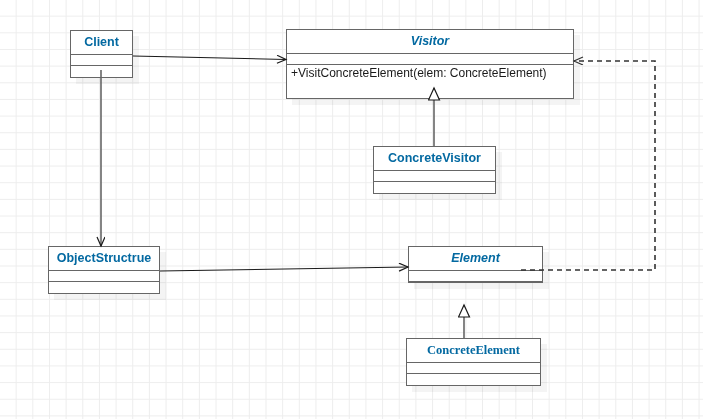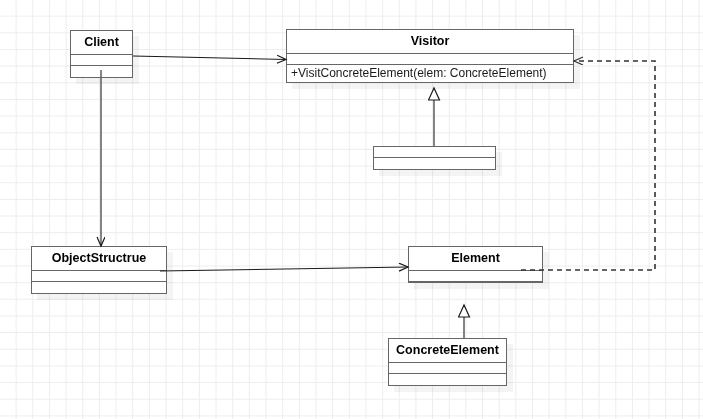--- a/index.html
+++ b/index.html
@@ -26,35 +26,36 @@
     background: #ffffff;
     border: 1.5px solid #666666;
     box-shadow: 6px 6px 0 0 rgba(0,0,0,0.045);
     z-index: 5;
   }
   .uml-name {
     box-sizing: border-box;
     text-align: center;
     font-size: 12.5px;
     font-weight: bold;
-    color: #000000;
+    color: #0369a1;
     padding: 4px 4px 5px 4px;
     line-height: 1.15;
     border-bottom: 1.5px solid #666666;
     white-space: nowrap;
   }
   .uml-name.abstract {
+    font-style: italic;
   }
   .uml-compartment {
     box-sizing: border-box;
     border-bottom: 1.5px solid #666666;
     min-height: 11px;
     font-size: 12px;
     color: #1a1a1a;
-    padding: 1px 4px 2px 4px;
+    padding: 1px 4px 18px 4px;
     white-space: nowrap;
   }
   .uml-compartment.last {
     border-bottom: none;
   }
   .uml-compartment.empty {
     height: 11px;
     padding: 0;
   }
   svg.edges {
@@ -98,36 +99,37 @@
 
   <div class="uml-class" style="left:286px; top:29px; width:288px;">
     <div class="uml-name abstract">Visitor</div>
     <div class="uml-compartment empty"></div>
     <div class="uml-compartment last">
       <span>+VisitConcreteElement(elem: ConcreteElement)</span>
     </div>
   </div>
 
   <div class="uml-class" style="left:373px; top:146px; width:123px;">
+    <div class="uml-name">ConcreteVisitor</div>
     <div class="uml-compartment empty"></div>
     <div class="uml-compartment empty last"></div>
   </div>
 
-  <div class="uml-class" style="left:31px; top:246px; width:136px;">
+  <div class="uml-class" style="left:48px; top:246px; width:112px;">
     <div class="uml-name">ObjectStructrue</div>
     <div class="uml-compartment empty"></div>
     <div class="uml-compartment empty last"></div>
   </div>
 
   <div class="uml-class" style="left:408px; top:246px; width:135px;">
     <div class="uml-name abstract">Element</div>
     <div class="uml-compartment empty"></div>
   </div>
 
-  <div class="uml-class" style="left:388px; top:338px; width:119px;">
+  <div class="uml-class" style="left:406px; top:338px; width:135px;font-family:Liberation Serif, serif;">
     <div class="uml-name">ConcreteElement</div>
     <div class="uml-compartment empty"></div>
     <div class="uml-compartment empty last"></div>
   </div>
 
   <svg class="edges" viewBox="0 0 703 419">
 
     <g>
       <line x1="133" y1="56" x2="286" y2="59.5" stroke="#1a1a1a" stroke-width="1.1" marker-end="url(#openArrow)"></line>
     </g>

